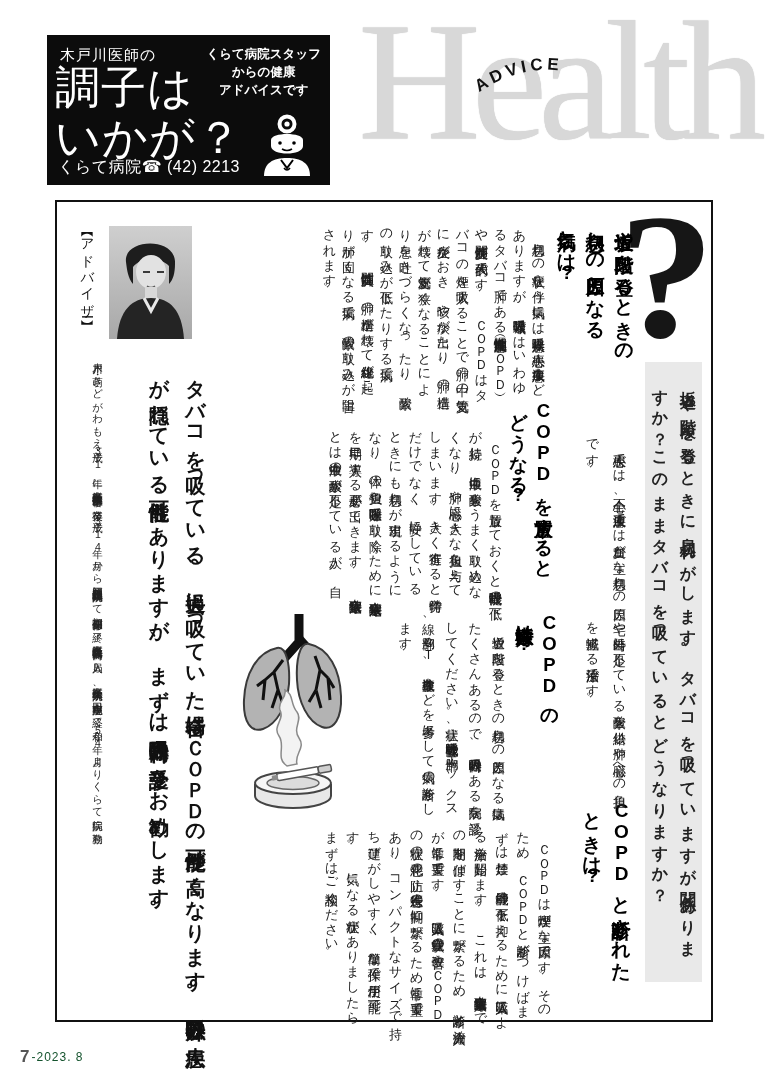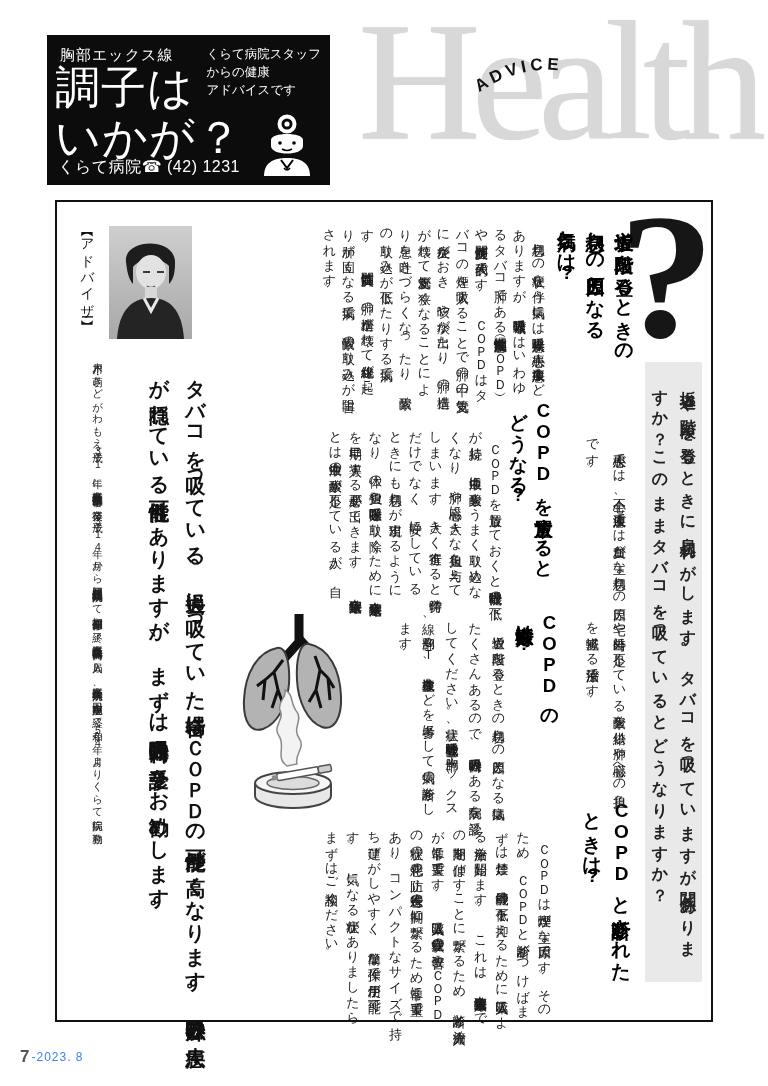--- a/index.html
+++ b/index.html
@@ -7,21 +7,21 @@
         font-family:"Liberation Sans","DejaVu Sans",sans-serif;color:#1a1a1a;}
   .abs{position:absolute;}
   .v{writing-mode:vertical-rl;text-orientation:upright;}
   .pre{white-space:pre-line;}
   .gothic{font-family:"Liberation Sans","DejaVu Sans",sans-serif;}
 
   
   #title-box{left:47px;top:35px;width:283px;height:150px;background:#0c0c0c;color:#fff;}
   #kicker{position:absolute;left:13px;top:11px;font-size:15px;letter-spacing:1px;}
   #main-title{position:absolute;left:8px;top:28px;font-size:45px;font-weight:normal;line-height:1.12;letter-spacing:1px;}
-  #staff-note{position:absolute;right:9px;top:10px;font-size:12.5px;line-height:1.45;text-align:left;}
+  #staff-note{position:absolute;right:9px;top:10px;font-size:12.5px;line-height:1.45;text-align:center;font-weight:bold;}
   #phone{position:absolute;left:11px;bottom:7px;font-size:16px;letter-spacing:.5px;}
   #doctor-icon{position:absolute;right:16px;bottom:5px;}
 
   #health-logo{left:358px;top:-8px;width:410px;height:205px;font-family:"Liberation Serif","DejaVu Serif",serif;
                font-size:170px;line-height:1.05;color:#d8d8d8;letter-spacing:-9px;
                text-shadow:0 0 1px #c9c9c9;}
   #advice-arc{left:462px;top:40px;width:160px;height:70px;}
 
   
   #main-box{left:55px;top:200px;width:658px;height:822px;border:2px solid #111;background:#fff;box-sizing:border-box;}
@@ -49,35 +49,35 @@
   #lungs{left:182px;top:412px;width:106px;height:200px;}
 
   #advisor-label{left:21px;top:26px;height:120px;font-size:13.5px;letter-spacing:1px;color:#111;}
   #advisor-photo{left:52px;top:24px;width:83px;height:113px;}
   #big-quote{left:45px;top:163px;width:112px;height:678px;font-family:"Liberation Serif","DejaVu Serif",serif;
              font-size:20px;font-weight:600;line-height:36.5px;letter-spacing:1px;color:#111;}
   #profile{left:5px;top:152px;width:46px;height:690px;font-size:10.5px;line-height:21px;letter-spacing:.5px;color:#222;}
 
   #footer{left:20px;top:1047px;width:200px;height:24px;}
   #page-num{font-size:17px;font-weight:bold;color:#555;vertical-align:middle;}
-  #issue{font-size:12px;color:#3b82f6;margin-left:2px;vertical-align:middle;letter-spacing:1px;}
+  #issue{font-size:12px;color:#14532d;margin-left:2px;vertical-align:middle;letter-spacing:1px;}
 </style>
 </head>
 <body>
 
 <div id="page">
 
   <div class="abs" id="title-box">
-    <div id="kicker">胸部エックス線</div>
+    <div id="kicker">木戸川医師の</div>
     <div id="main-title" class="pre">調子は
 いかが？</div>
     <div id="staff-note" class="pre">くらて病院スタッフ
 からの健康
 アドバイスです</div>
-    <div id="phone">くらて病院☎ (42) 1231</div>
+    <div id="phone">くらて病院☎ (42) 2213</div>
     <span id="doctor-icon">
       <svg width="54" height="62" viewBox="0 0 54 62">
         <circle cx="27" cy="10" r="7.5" fill="none" stroke="#fff" stroke-width="4"></circle>
         <circle cx="27" cy="10" r="2.6" fill="#fff"></circle>
         <path d="M11 26 C11 18 43 18 43 26 L43 32 C43 42 11 42 11 32 Z" fill="#fff"></path>
         <circle cx="20" cy="29" r="1.8" fill="#000"></circle>
         <circle cx="34" cy="29" r="1.8" fill="#000"></circle>
         <path d="M22 35 Q27 38 32 35" stroke="#000" stroke-width="1.6" fill="none"></path>
         <path d="M4 62 C4 49 13 44 27 44 C41 44 50 49 50 62 Z" fill="#fff"></path>
         <path d="M21 46 L27 54 L33 46" stroke="#000" stroke-width="2" fill="none"></path>

